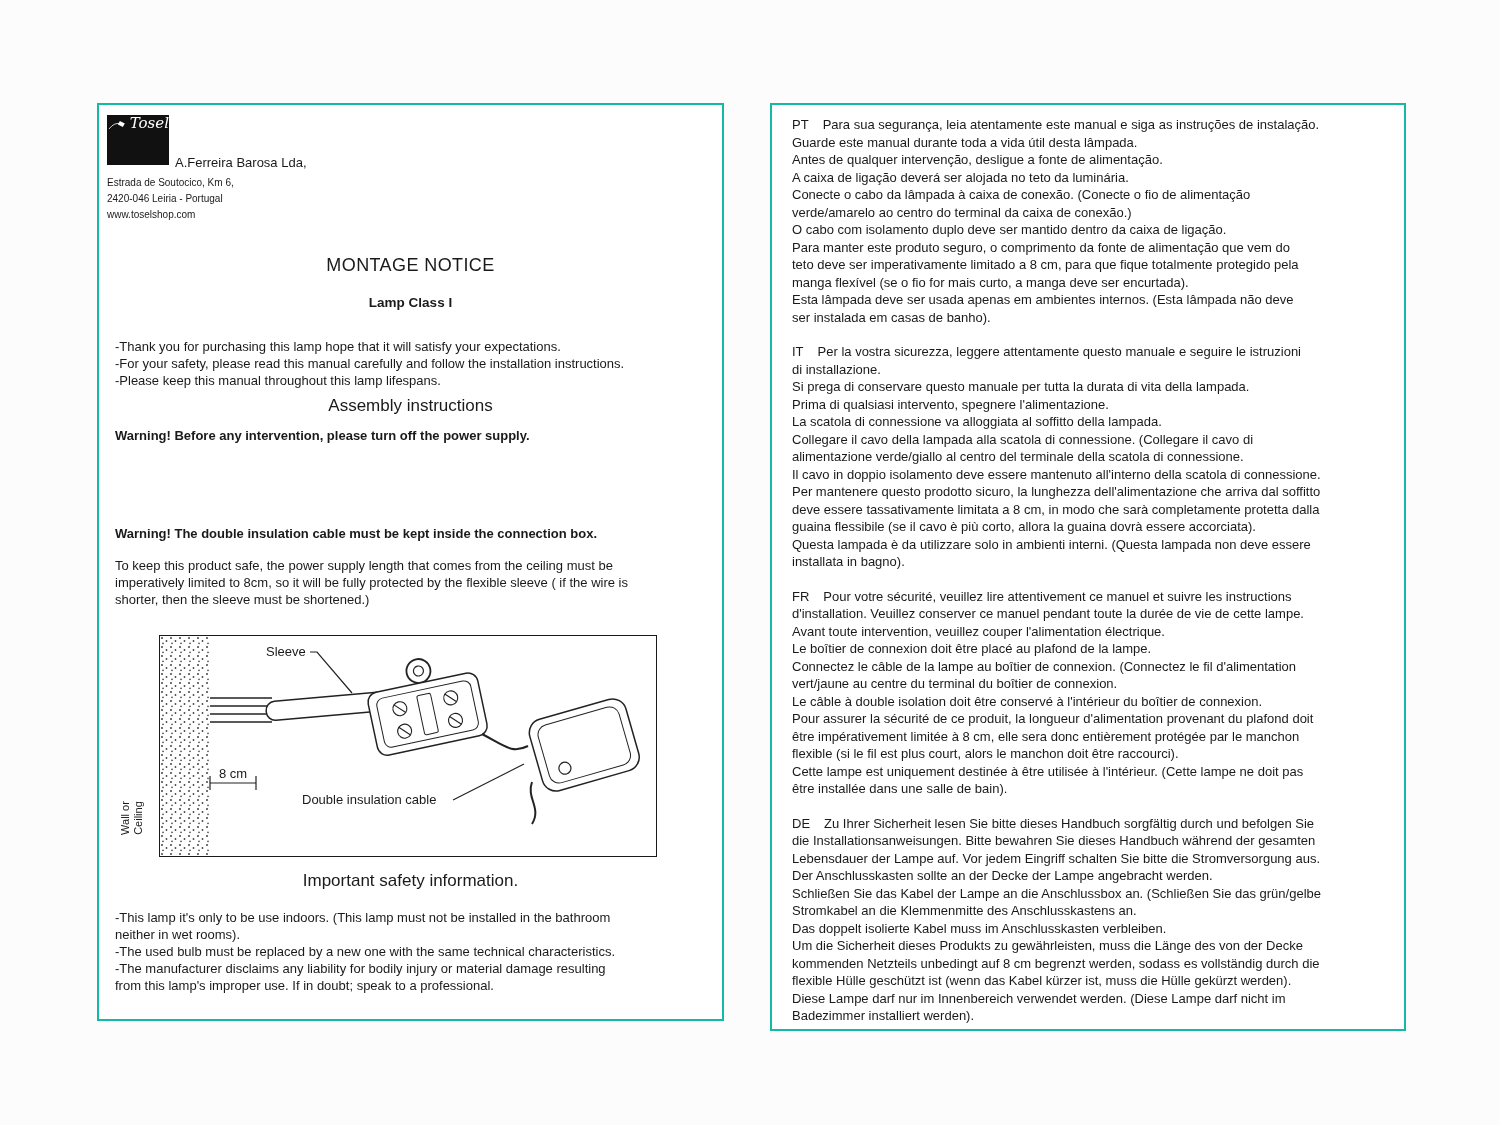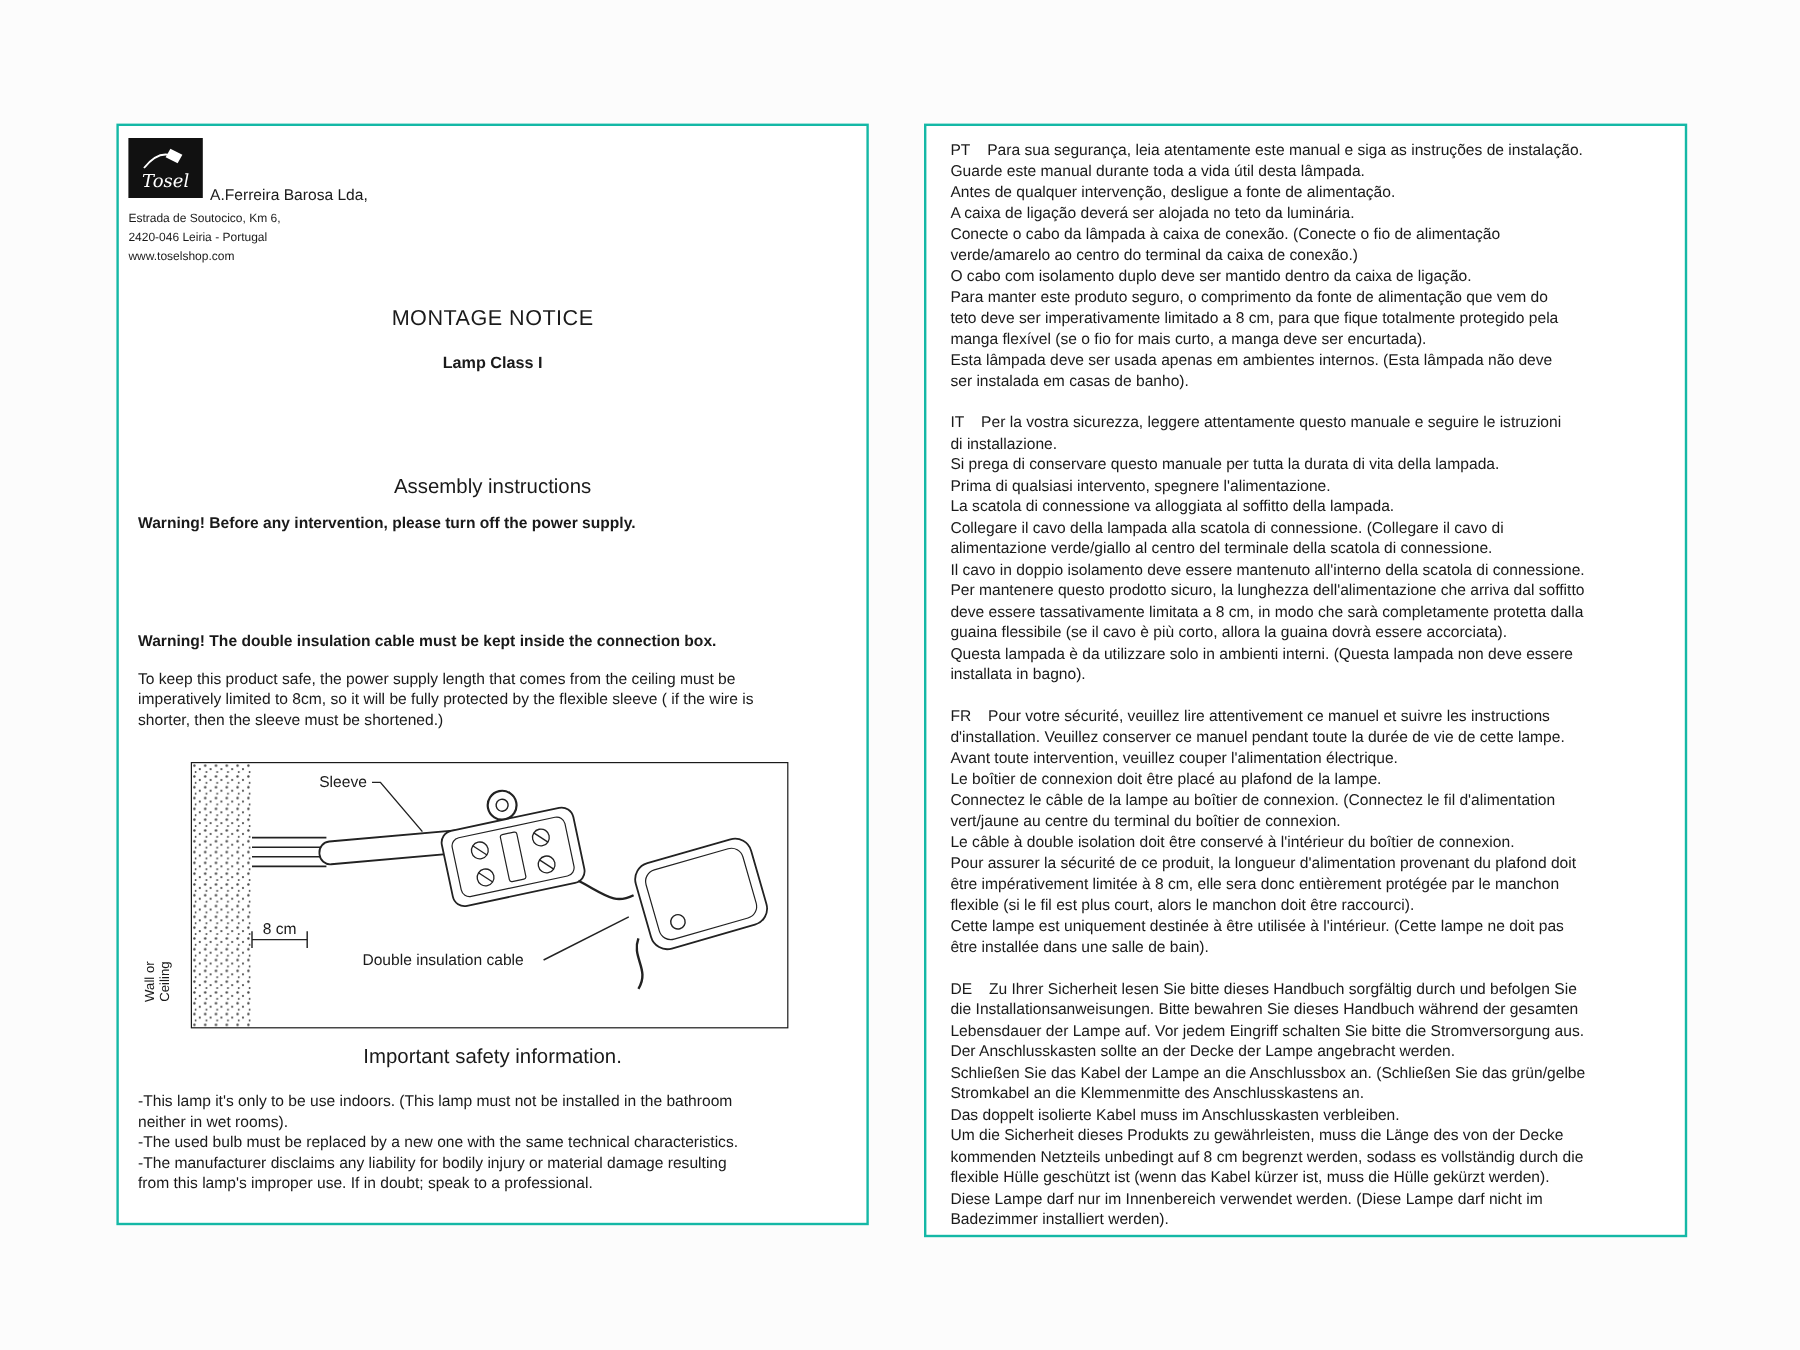--- a/index.html
+++ b/index.html
@@ -18,21 +18,21 @@
   .preline { white-space:pre-line; }
   .body { font-size:13px; line-height:17px; }
   .bold { font-weight:bold; }
   .title { font-size:18px; letter-spacing:0.4px; }
   .subtitle { font-size:13.5px; font-weight:bold; }
   .h2 { font-size:17px; }
   .company { font-size:13px; }
   .address { font-size:10px; line-height:16px; }
   .logo {
     width:62px; height:50px; background:#111; color:#fff;
-    display:flex; flex-direction:column; align-items:center; justify-content:center; gap:1px;
+    display:flex; flex-direction:row; justify-content:center; gap:1px;
   }
   .logo-text { font-family:"DejaVu Serif", serif; font-style:italic; font-size:15px; line-height:16px; }
   .diagram { width:498px; height:222px; border:1px solid #1a1a1a; background:#fff; }
   .diagram svg { display:block; }
   .diagram text { font-size:13px; fill:#1a1a1a; font-family:"Liberation Sans", sans-serif; }
   .wall-label {
     left:1px; top:700px; width:64px; text-align:center;
     font-size:11px; line-height:13px; transform:rotate(-90deg);
   }
   .rp-inner { padding:11px 14px 0 20px; }
@@ -53,20 +53,23 @@
   </div>
 
   <div class="abs company" style="left:76px; top:50px;">A.Ferreira Barosa Lda,</div>
   <div class="abs address preline" style="left:8px; top:70px;">Estrada de Soutocico, Km 6,
 2420-046 Leiria - Portugal
 www.toselshop.com</div>
 
   <div class="abs center title" style="top:150px;">MONTAGE NOTICE</div>
   <div class="abs center subtitle" style="top:190px;">Lamp Class I</div>
 
+  <div class="abs body preline" style="left:16px; top:233px;">-Thank you for purchasing this lamp hope that it will satisfy your expectations.
+-For your safety, please read this manual carefully and follow the installation instructions.
+-Please keep this manual throughout this lamp lifespans.</div>
 
   <div class="abs center h2" style="top:291px;">Assembly instructions</div>
 
   <div class="abs body bold" style="left:16px; top:322px;text-align:center;">Warning! Before any intervention, please turn off the power supply.</div>
 
 
   <div class="abs body bold" style="left:16px; top:420px;">Warning! The double insulation cable must be kept inside the connection box.</div>
 
   <div class="abs body preline" style="left:16px; top:452px;">To keep this product safe, the power supply length that comes from the ceiling must be
 imperatively limited to 8cm, so it will be fully protected by the flexible sleeve ( if the wire is

